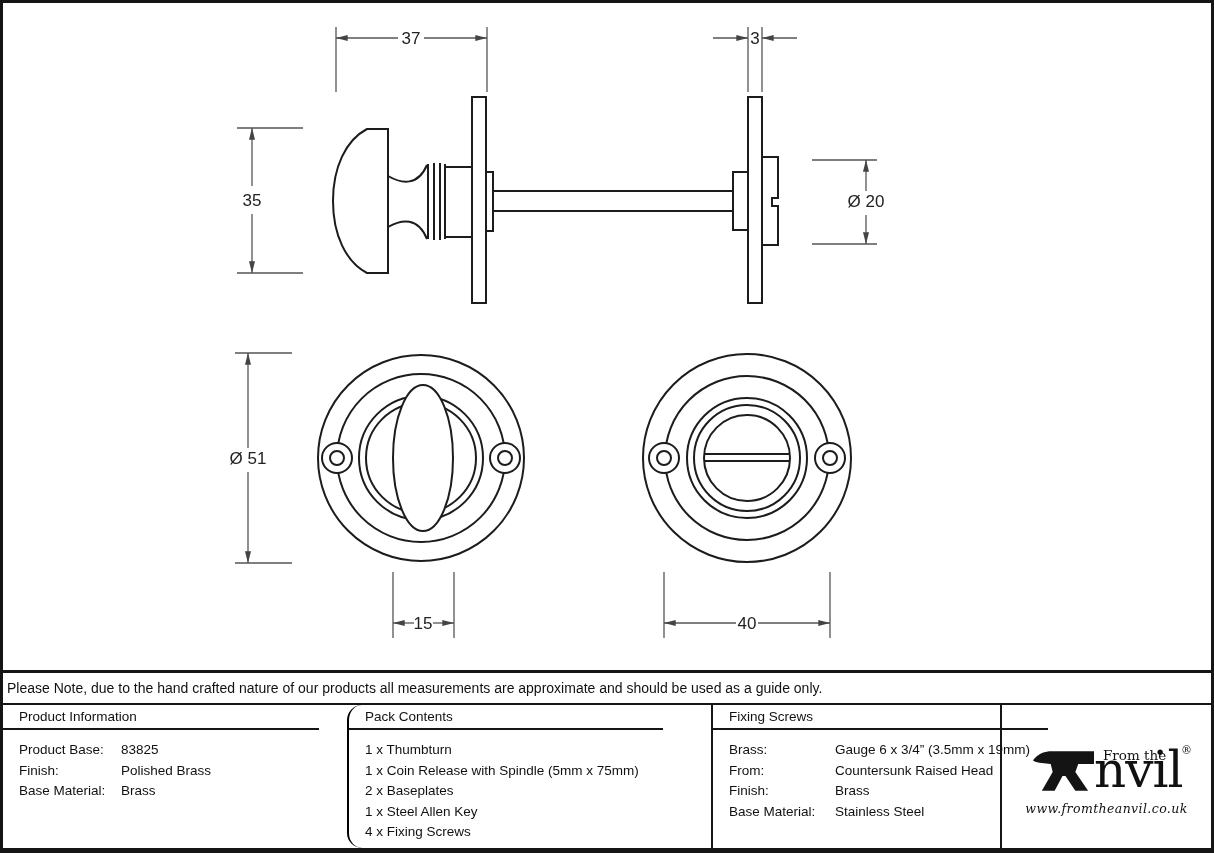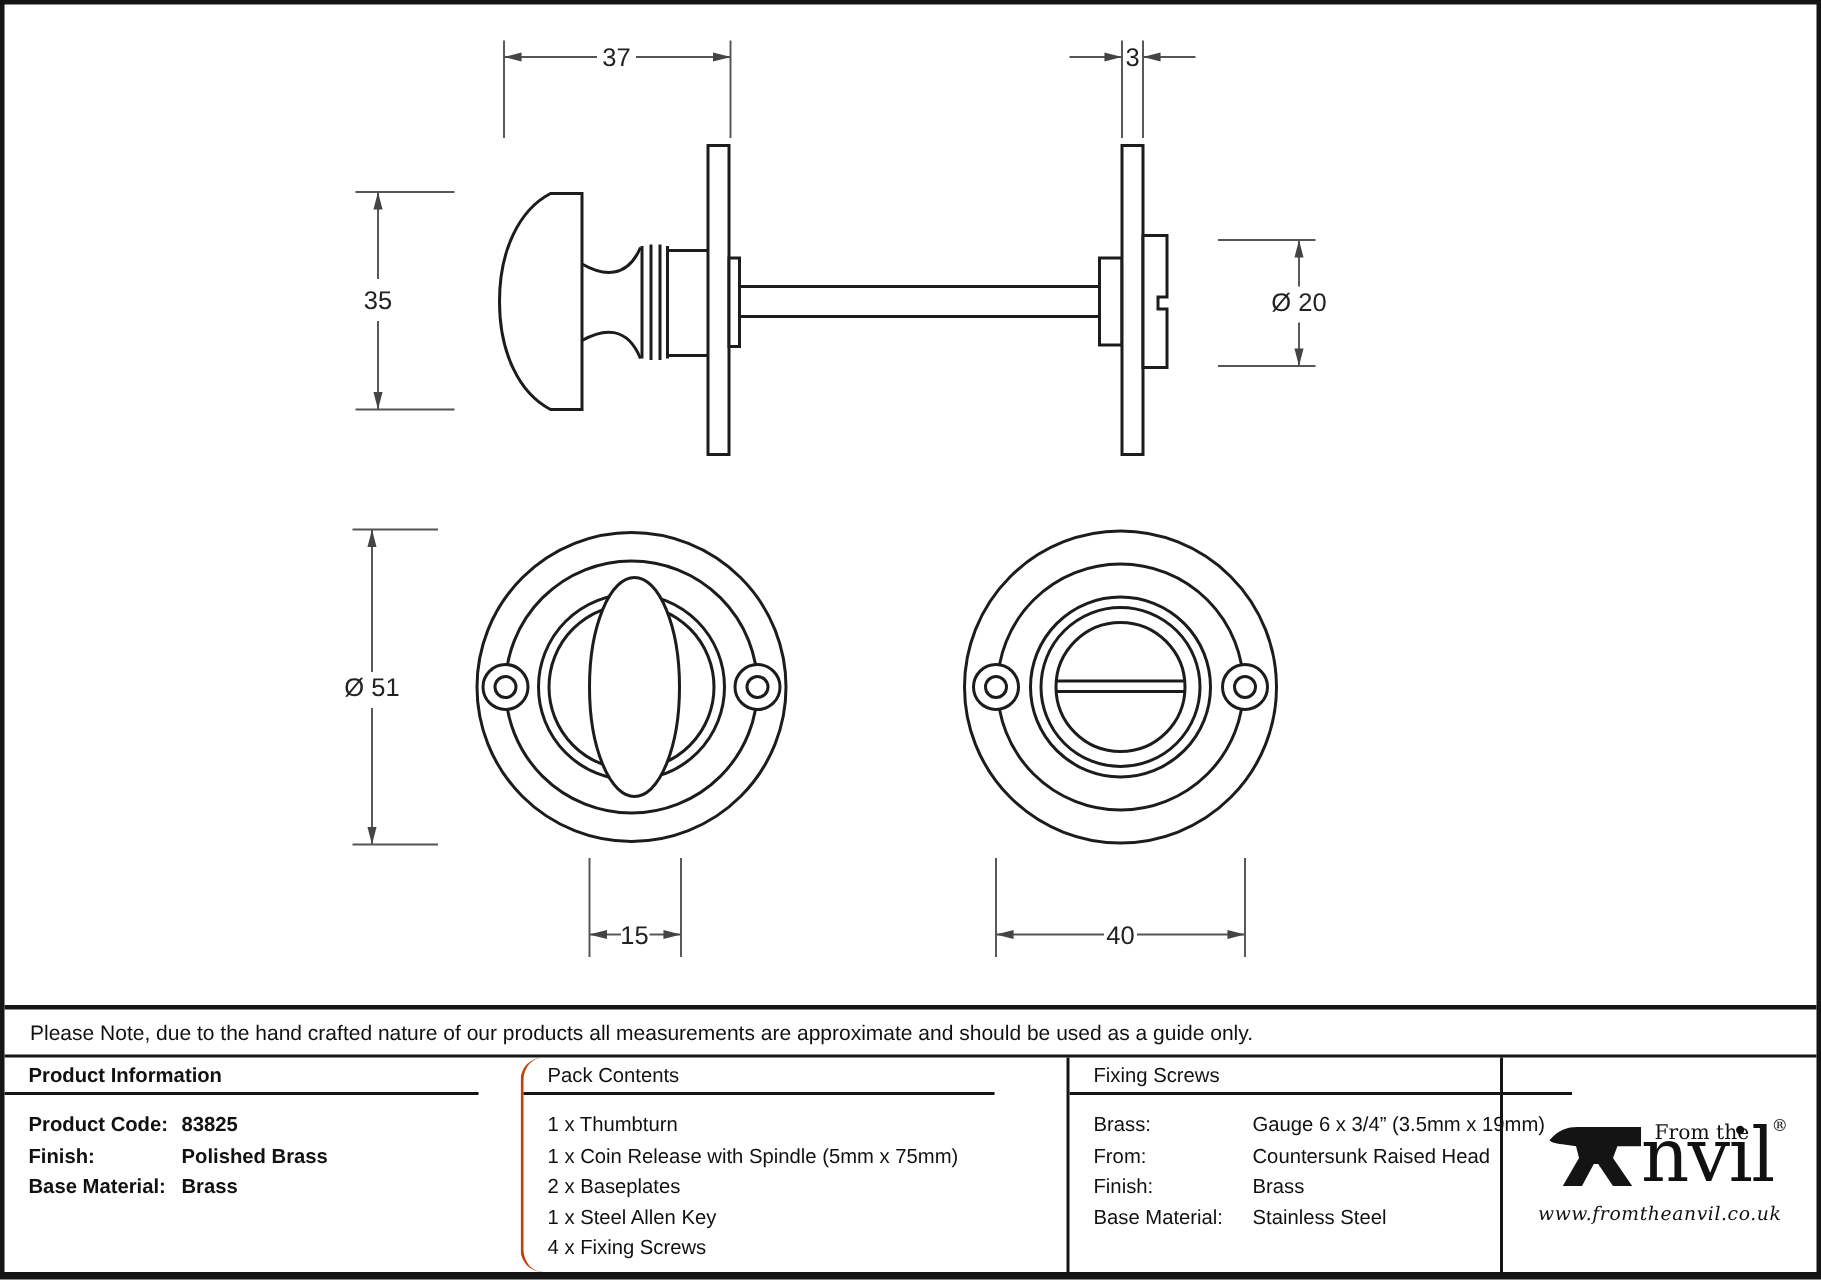--- a/index.html
+++ b/index.html
@@ -6,26 +6,26 @@
   body{
     width:1214px;height:853px;position:relative;background:#fff;
     font-family:"Liberation Sans", sans-serif;color:#111;overflow:hidden;
   }
   .frame{position:absolute;inset:0;border:3px solid #151515;border-bottom-width:5px;box-sizing:border-box;pointer-events:none;}
   .drawing-svg{position:absolute;left:0;top:0;width:1214px;height:670px;}
   .dim-text{font-size:17px;fill:#222;font-family:"Liberation Sans",sans-serif;}
   .note-row{
     position:absolute;left:3px;right:3px;top:670px;height:35px;box-sizing:border-box;
     border-top:3px solid #151515;border-bottom:2px solid #151515;
-    display:flex;align-items:center;padding-left:17px;font-size:14px;
+    display:flex;align-items:center;padding-left:4px;font-size:14px;
   }
   .table-area{position:absolute;left:3px;right:3px;top:705px;bottom:5px;}
   .col{position:absolute;top:0;bottom:0;box-sizing:border-box;}
-  .col1{left:0;width:316px;font-weight:bold;}
-  .col2{left:344px;width:316px;border-left:2px solid #c2410c;border-radius:15px;}
+  .col1{left:0;width:316px;}
+  .col2{left:344px;width:316px;border-left:2px solid #000000;border-radius:15px;}
   .col3{left:660px;width:337px;border-left:2px solid #151515;margin-left:48px;}
   .logo-box{left:997px;right:0;border-left:2px solid #151515;position:absolute;top:0;bottom:0;}
   .col-header{
     height:25px;border-bottom:2px solid #151515;box-sizing:border-box;
     display:flex;align-items:center;padding-left:16px;font-size:13.5px;
   }
   .col-body{padding-top:10px;font-size:13.5px;line-height:20.5px;}
   .kv-row{display:flex;padding-left:16px;}
   .kv-label{width:102px;flex:none;}
   .col3 .kv-label{width:106px;}
@@ -141,21 +141,21 @@
 <div class="note-row">
   <span>Please Note, due to the hand crafted nature of our products all measurements are approximate and should be used as a guide only.</span>
 </div>
 
 <div class="table-area">
 
   <div class="col col1">
     <div class="col-header">Product Information</div>
     <div class="col-body">
       <div class="kv-row">
-        <span class="kv-label">Product Code:</span>
+        <span class="kv-label">Product Base:</span>
         <span class="kv-value">83825</span>
       </div>
       <div class="kv-row">
         <span class="kv-label">Finish:</span>
         <span class="kv-value">Polished Brass</span>
       </div>
       <div class="kv-row">
         <span class="kv-label">Base Material:</span>
         <span class="kv-value">Brass</span>
       </div>

